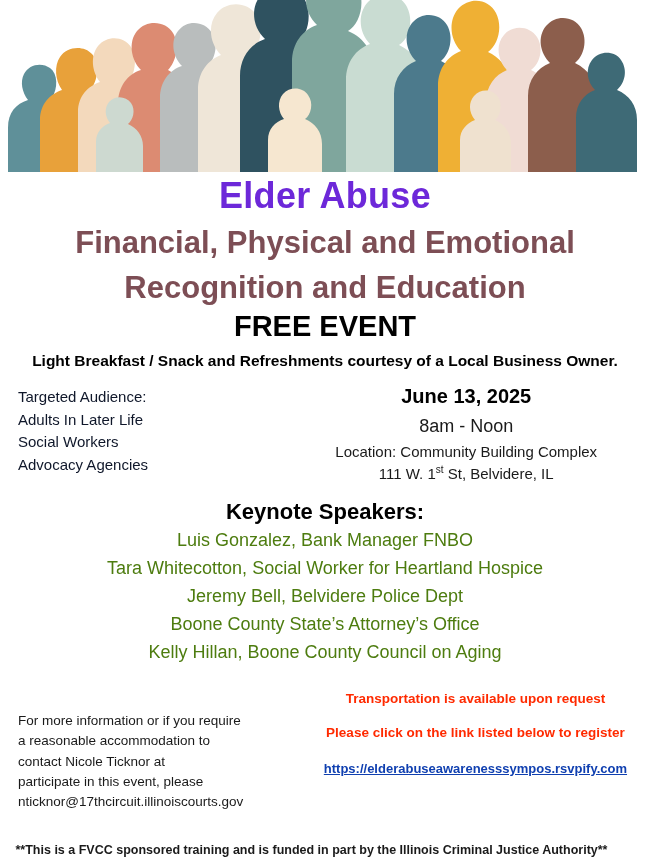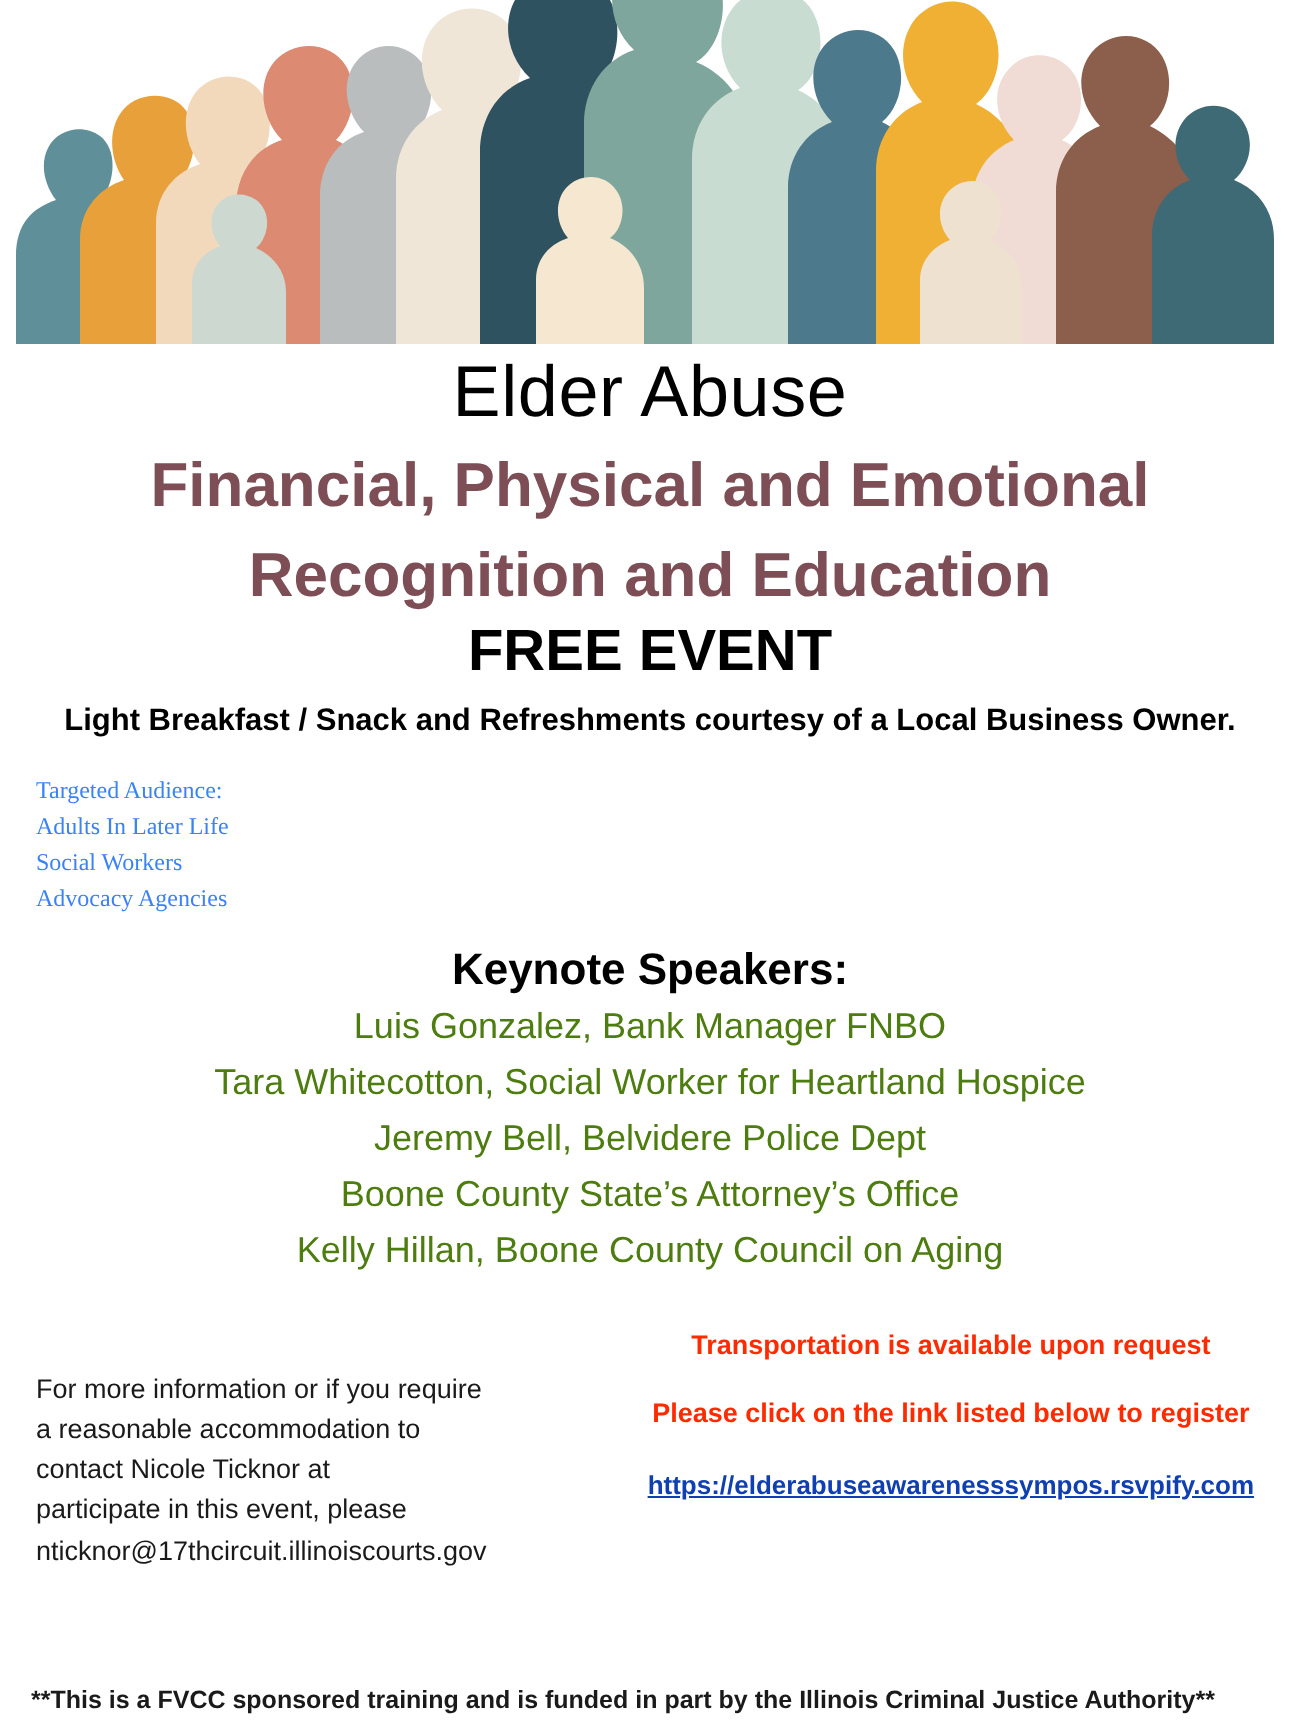--- a/index.html
+++ b/index.html
@@ -27,22 +27,22 @@
     display: block;
   }
 
   
   .title-block {
     text-align: center;
     margin-top: 4px;
   }
   .title-main {
     font-size: 36px;
-    font-weight: normal;
-    color: #000000;
+    font-weight: bold;
+    color: #6d28d9;
     letter-spacing: 0.3px;
     line-height: 1.1;
   }
   .title-sub {
     font-size: 31px;
     font-weight: bold;
     color: #7d4e55;
     line-height: 1.22;
     margin-top: 8px;
     padding: 0 10px;
@@ -64,25 +64,24 @@
   }
 
   
   .info-row {
     display: flex;
     margin-top: 12px;
     padding: 0 18px;
   }
   .audience {
     width: 46%;
-    font-size: 12px;
+    font-size: 15px;
     line-height: 1.5;
-    color: #3b82f6;
+    color: #0f172a;
     padding-top: 4px;
-    font-family: Liberation Serif, serif;
   }
   .event-details {
     width: 54%;
     text-align: center;
     line-height: 1.45;
   }
   .event-date {
     font-size: 20px;
     font-weight: bold;
     color: #000;
@@ -219,20 +218,26 @@
 
 <div class="free-event">FREE EVENT</div>
 <div class="breakfast">Light Breakfast / Snack and Refreshments courtesy of a Local Business Owner.</div>
 
 <div class="info-row">
   <div class="audience">
     <div>Targeted Audience:</div>
     <div>Adults In Later Life</div>
     <div>Social Workers</div>
     <div>Advocacy Agencies</div>
+  </div>
+  <div class="event-details">
+    <div class="event-date">June 13, 2025</div>
+    <div class="event-time">8am - Noon</div>
+    <div class="event-loc">Location: Community Building Complex</div>
+    <div class="event-addr"><span>111 W. 1</span><sup>st</sup><span> St, Belvidere, IL</span></div>
   </div>
 </div>
 
 <div class="speakers-heading">Keynote Speakers:</div>
 <div class="speaker">Luis Gonzalez, Bank Manager FNBO</div>
 <div class="speaker">Tara Whitecotton, Social Worker for Heartland Hospice</div>
 <div class="speaker">Jeremy Bell, Belvidere Police Dept</div>
 <div class="speaker">Boone County State’s Attorney’s Office</div>
 <div class="speaker">Kelly Hillan, Boone County Council on Aging</div>
 

